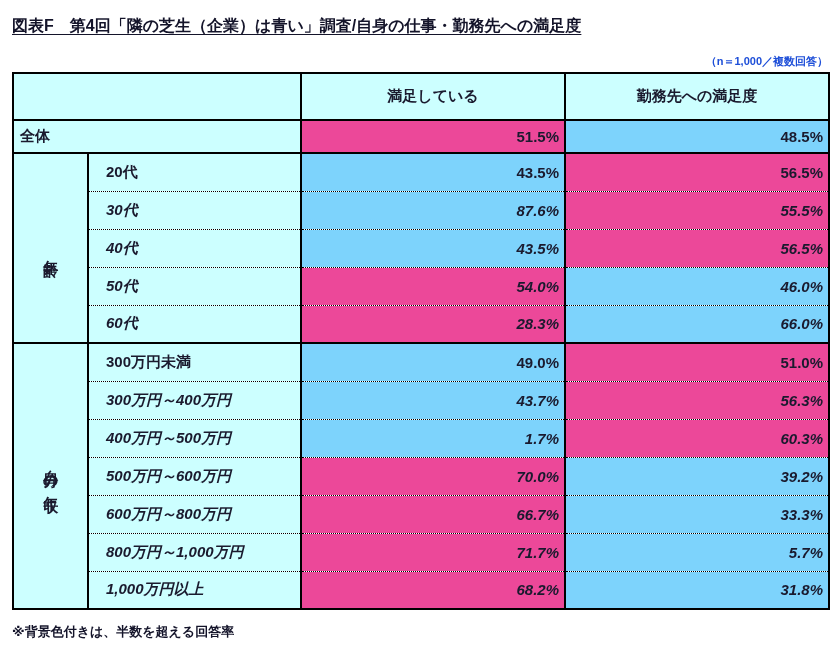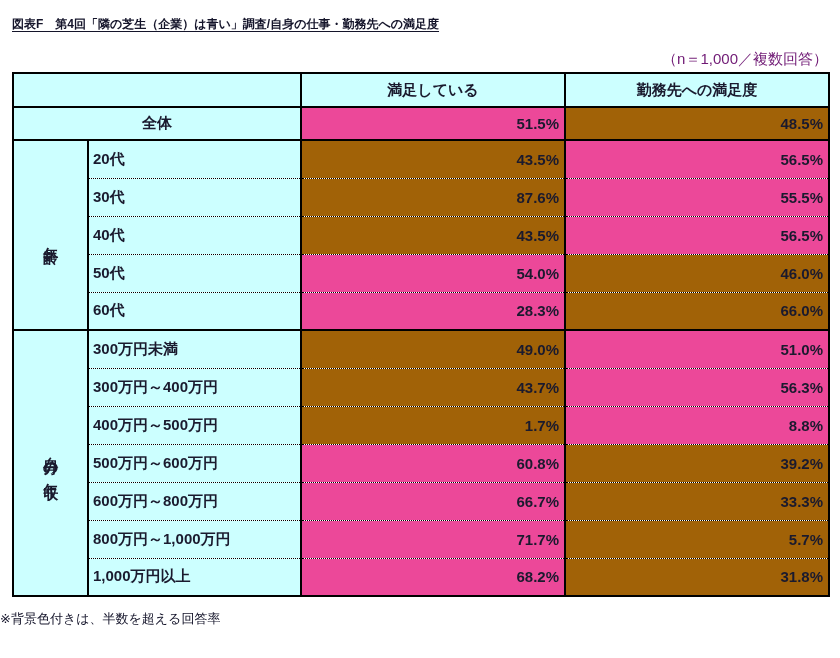--- a/index.html
+++ b/index.html
@@ -6,33 +6,33 @@
   html, body {
     margin: 0; padding: 0;
     width: 840px; height: 658px;
     background: #ffffff;
     color: #1a1a2e;
     font-family: "Liberation Sans", "DejaVu Sans", sans-serif;
     overflow: hidden;
   }
   .title {
     margin: 16px 0 0 12px;
-    font-size: 12px;
+    font-size: 16px;
     font-weight: bold;
     text-decoration: underline;
     text-underline-offset: 3px;
     color: #14142a;
   }
   .sample-note {
     width: 816px;
     margin: 17px 0 3px 12px;
     text-align: right;
-    font-size: 15px;
-    font-weight: normal;
-    color: #701a75;
+    font-size: 11px;
+    font-weight: bold;
+    color: #1d4ed8;
   }
   table.sat-table {
     border-collapse: collapse;
     table-layout: fixed;
     width: 816px;
     margin-left: 12px;
     border: 2px solid #000;
   }
   .sat-table col.c-group { width: 75px; }
   .sat-table col.c-sub   { width: 213px; }
@@ -42,59 +42,58 @@
     border-left: 2px solid #000;
     padding: 0 6px;
     font-size: 15px;
     font-weight: bold;
     color: #1a1a2e;
     overflow: hidden;
   }
   .sat-table th.corner,
   .sat-table th.colhead {
     background: #ccffff;
-    height: 34px;
+    height: 47px;
     text-align: center;
     border-bottom: 2px solid #000;
   }
   .sat-table td.label-merged {
     background: #ccffff;
-    text-align: center;
     height: 33px;
   }
   .sat-table td.group-label {
     background: #ccffff;
     text-align: center;
     vertical-align: middle;
   }
   .sat-table td.group-label span {
     display: inline-block;
     writing-mode: vertical-rl;
     text-orientation: upright;
     letter-spacing: 3px;
     line-height: 1.1;
   }
   .sat-table td.sub-label {
     background: #ccffff;
     text-align: left;
-    padding-left: 4px;
+    padding-left: 17px;
     height: 38px;
   }
   .sat-table td.val {
-    background: #a16207;
+    background: #7dd3fc;
     text-align: right;
     padding-right: 5px;
   }
   .sat-table td.val.hl { background: #ec4899; }
   .sat-table td.block-top { border-top: 2px solid #000; }
-  .sat-table td.dotted-top { border-top: 1px dotted #000; }
+  .sat-table td.dotted-top { border-top: 1px dotted #000; font-style: italic; }
   .footnote {
-    margin: 13px 0 0 0;
+    margin: 13px 0 0 12px;
     font-size: 13px;
-    font-weight: normal;
+    font-weight: bold;
     color: #14142a;
   }
 </style>
 </head>
 <body>
 
 <div class="title">図表F　第4回「隣の芝生（企業）は青い」調査/自身の仕事・勤務先への満足度</div>
 
 <div class="sample-note">（n＝1,000／複数回答）</div>
 
@@ -151,25 +150,25 @@
         <td class="val hl block-top">51.0%</td>
       </tr>
       <tr>
         <td class="sub-label dotted-top">300万円～400万円</td>
         <td class="val dotted-top">43.7%</td>
         <td class="val hl dotted-top">56.3%</td>
       </tr>
       <tr>
         <td class="sub-label dotted-top">400万円～500万円</td>
         <td class="val dotted-top">1.7%</td>
-        <td class="val hl dotted-top">8.8%</td>
+        <td class="val hl dotted-top">60.3%</td>
       </tr>
       <tr>
         <td class="sub-label dotted-top">500万円～600万円</td>
-        <td class="val hl dotted-top">60.8%</td>
+        <td class="val hl dotted-top">70.0%</td>
         <td class="val dotted-top">39.2%</td>
       </tr>
       <tr>
         <td class="sub-label dotted-top">600万円～800万円</td>
         <td class="val hl dotted-top">66.7%</td>
         <td class="val dotted-top">33.3%</td>
       </tr>
       <tr>
         <td class="sub-label dotted-top">800万円～1,000万円</td>
         <td class="val hl dotted-top">71.7%</td>

